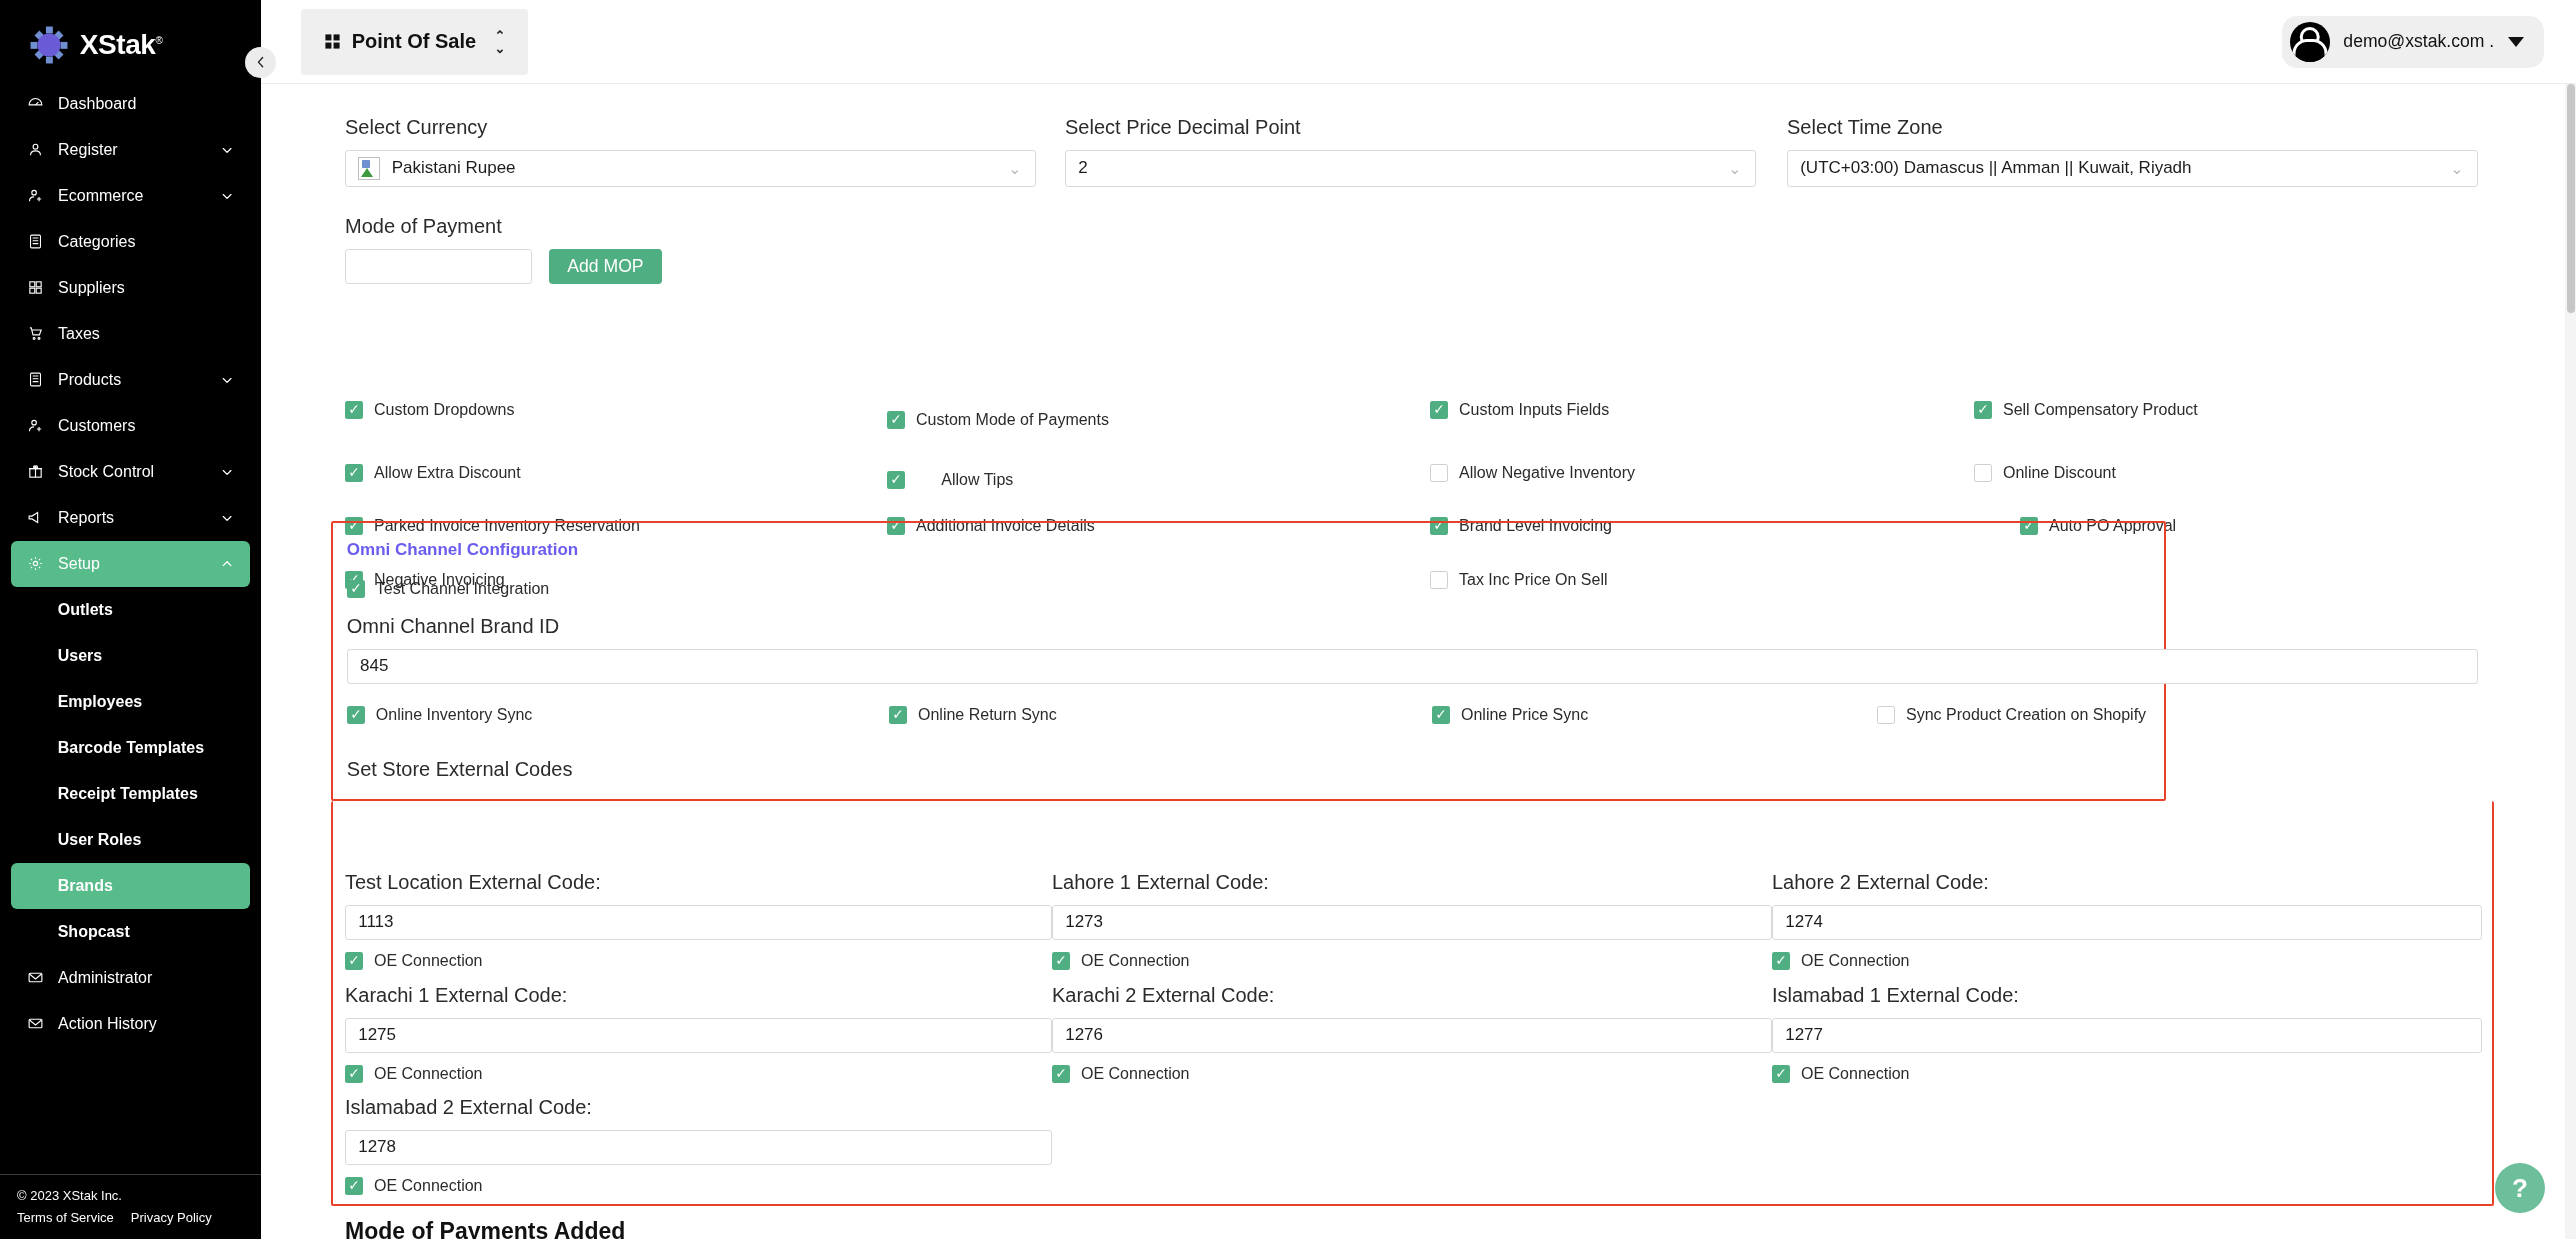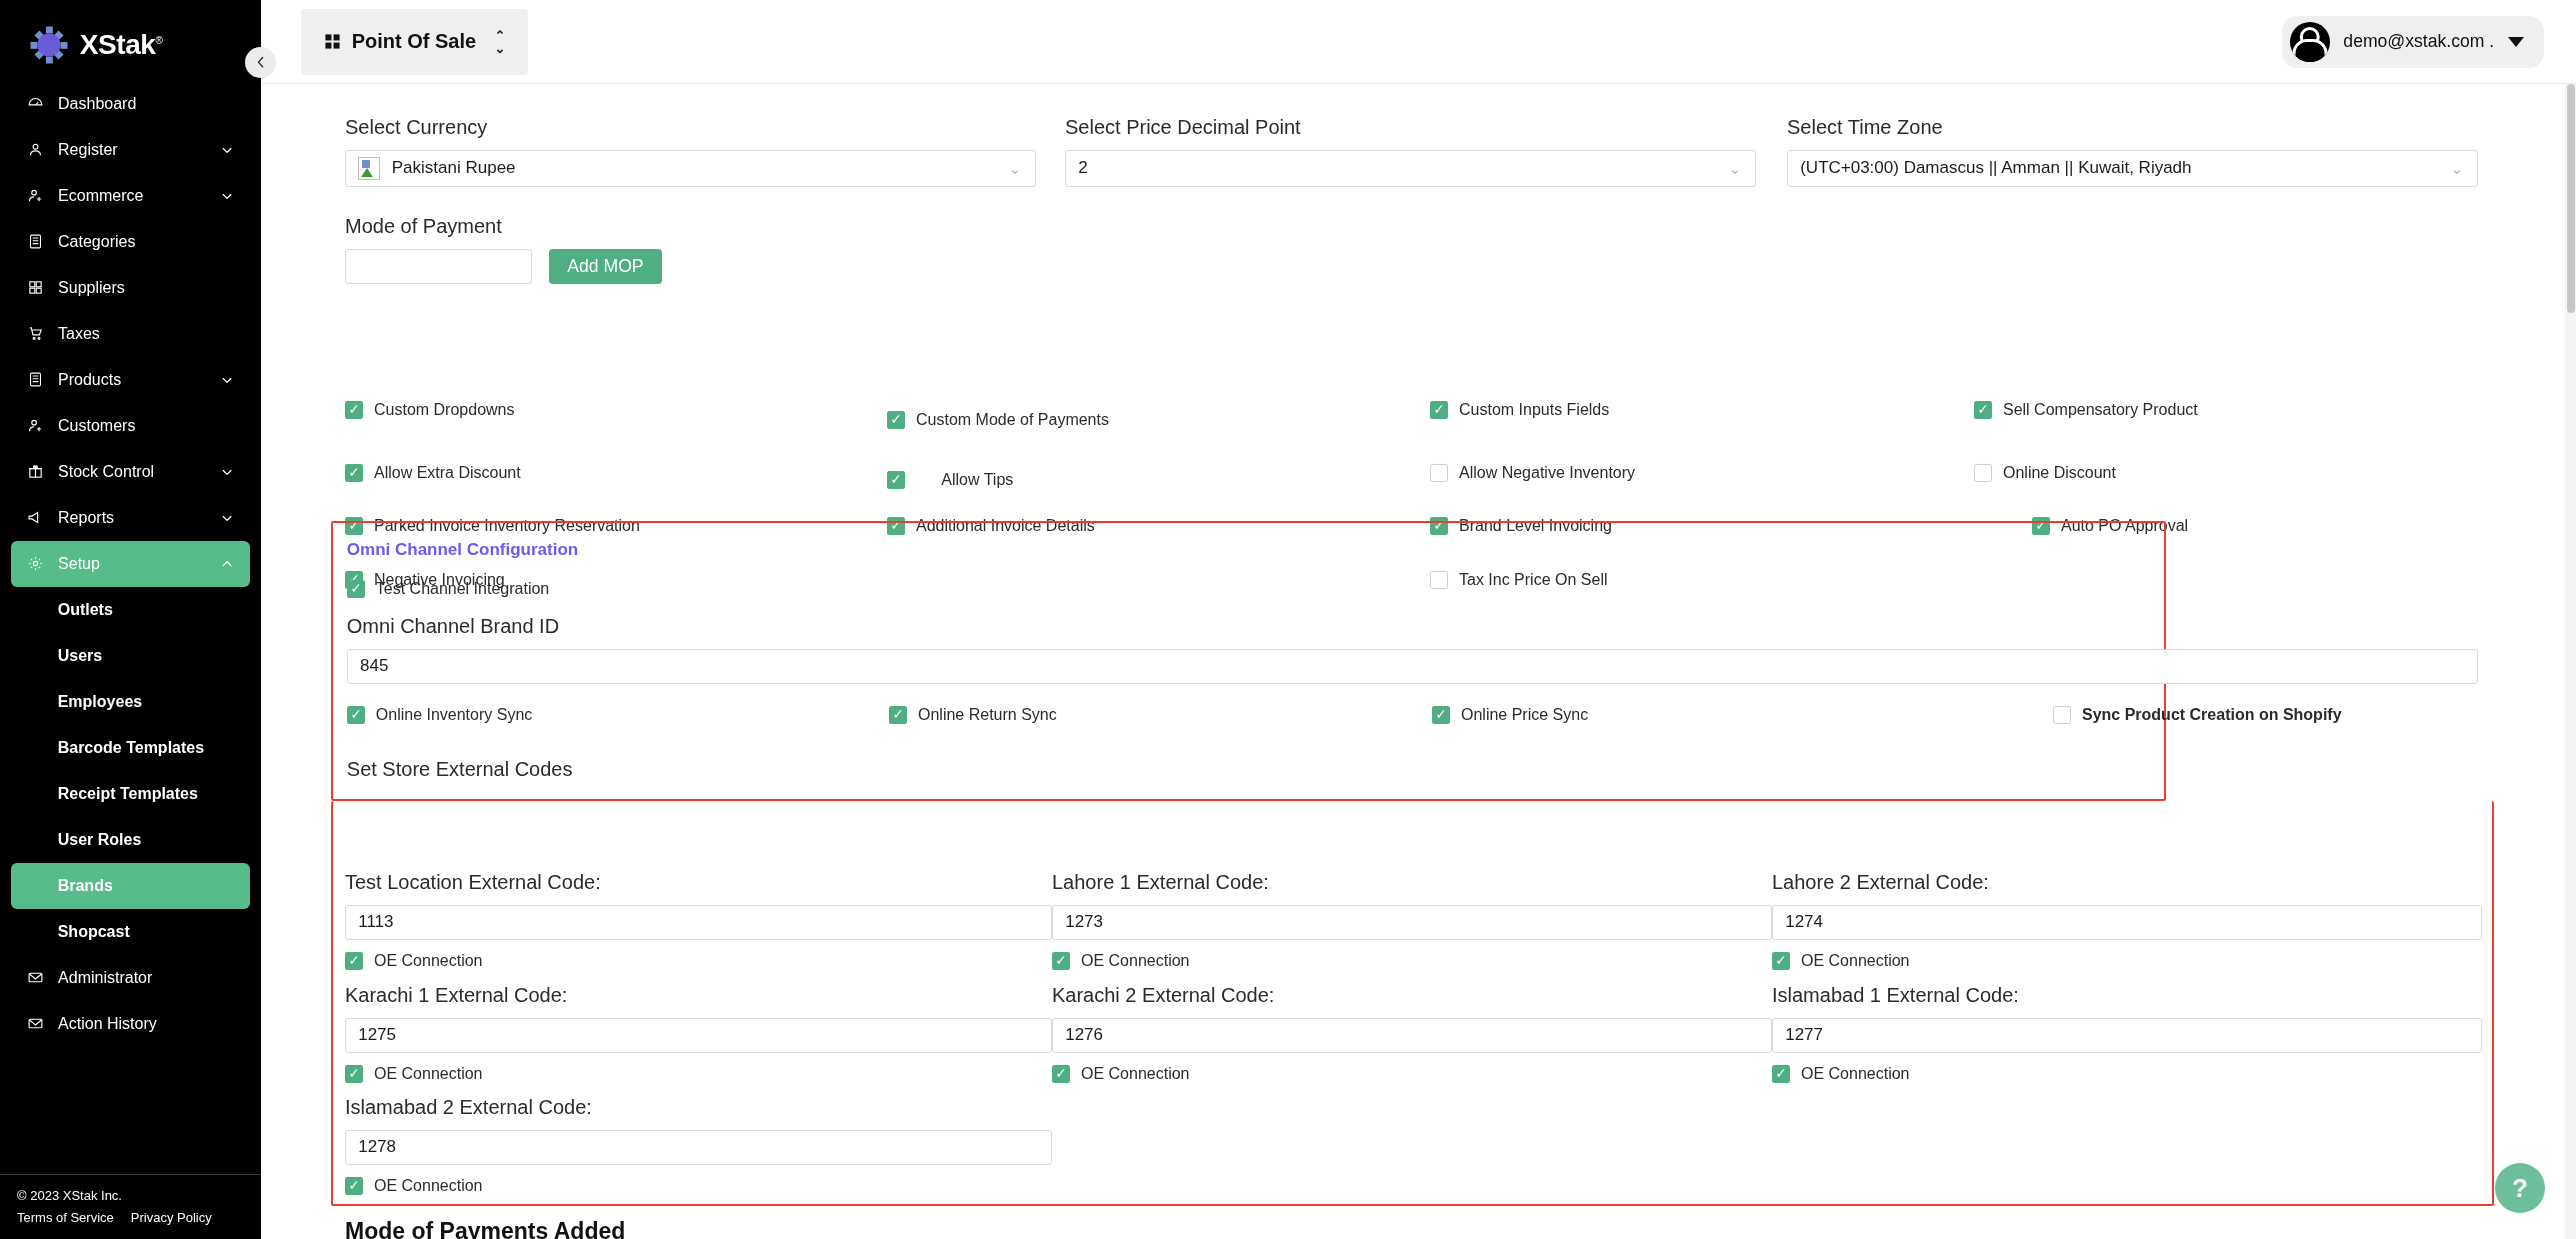--- a/index.html
+++ b/index.html
@@ -468,21 +468,21 @@
 
       <div style="position:absolute; left:1713px; top:317px;">
         <div class="cbrow" style="position:absolute; top:0; left:0;">
             <span class="cb on"></span>
             <span class="cblabel">Sell Compensatory Product</span>
           </div>
         <div class="cbrow" style="position:absolute; top:63px; left:0;">
             <span class="cb off"></span>
             <span class="cblabel">Online Discount</span>
           </div>
-        <div class="cbrow" style="position:absolute; top:116px; left:12px;padding-left:46px;">
+        <div class="cbrow" style="position:absolute; top:116px; left:0;padding-left:46px;">
             <span class="cb on"></span>
             <span class="cblabel">Auto PO Approval</span>
           </div>
       </div>
 
       <div class="omni-box" style="left:70px; top:437px; width:1835px; height:280px;">
 
         <div class="omni-title" style="position:absolute; left:13.8px; top:17px;">Omni Channel Configuration</div>
 
         <div class="cbrow" style="position:absolute; left:13.8px; top:57px;">
@@ -502,21 +502,21 @@
             <span class="cblabel">Online Inventory Sync</span>
           </div>
         <div class="cbrow" style="position:absolute; left:556px; top:183px;">
             <span class="cb on"></span>
             <span class="cblabel">Online Return Sync</span>
           </div>
         <div class="cbrow" style="position:absolute; left:1099px; top:183px;">
             <span class="cb on"></span>
             <span class="cblabel">Online Price Sync</span>
           </div>
-        <div class="cbrow" style="position:absolute; left:1720px; top:183px;font-weight:bold;">
+        <div class="cbrow" style="position:absolute; left:1544px; top:183px;">
             <span class="cb off"></span>
             <span class="cblabel">Sync Product Creation on Shopify</span>
           </div>
 
         <div class="field-label" style="position:absolute; left:13.8px; top:235px;">Set Store External Codes</div>
       </div>
 
       <div style="position:absolute; left:84px; top:787px;">
 
         <div style="position:absolute; left:0; top:0; width:707px;">

